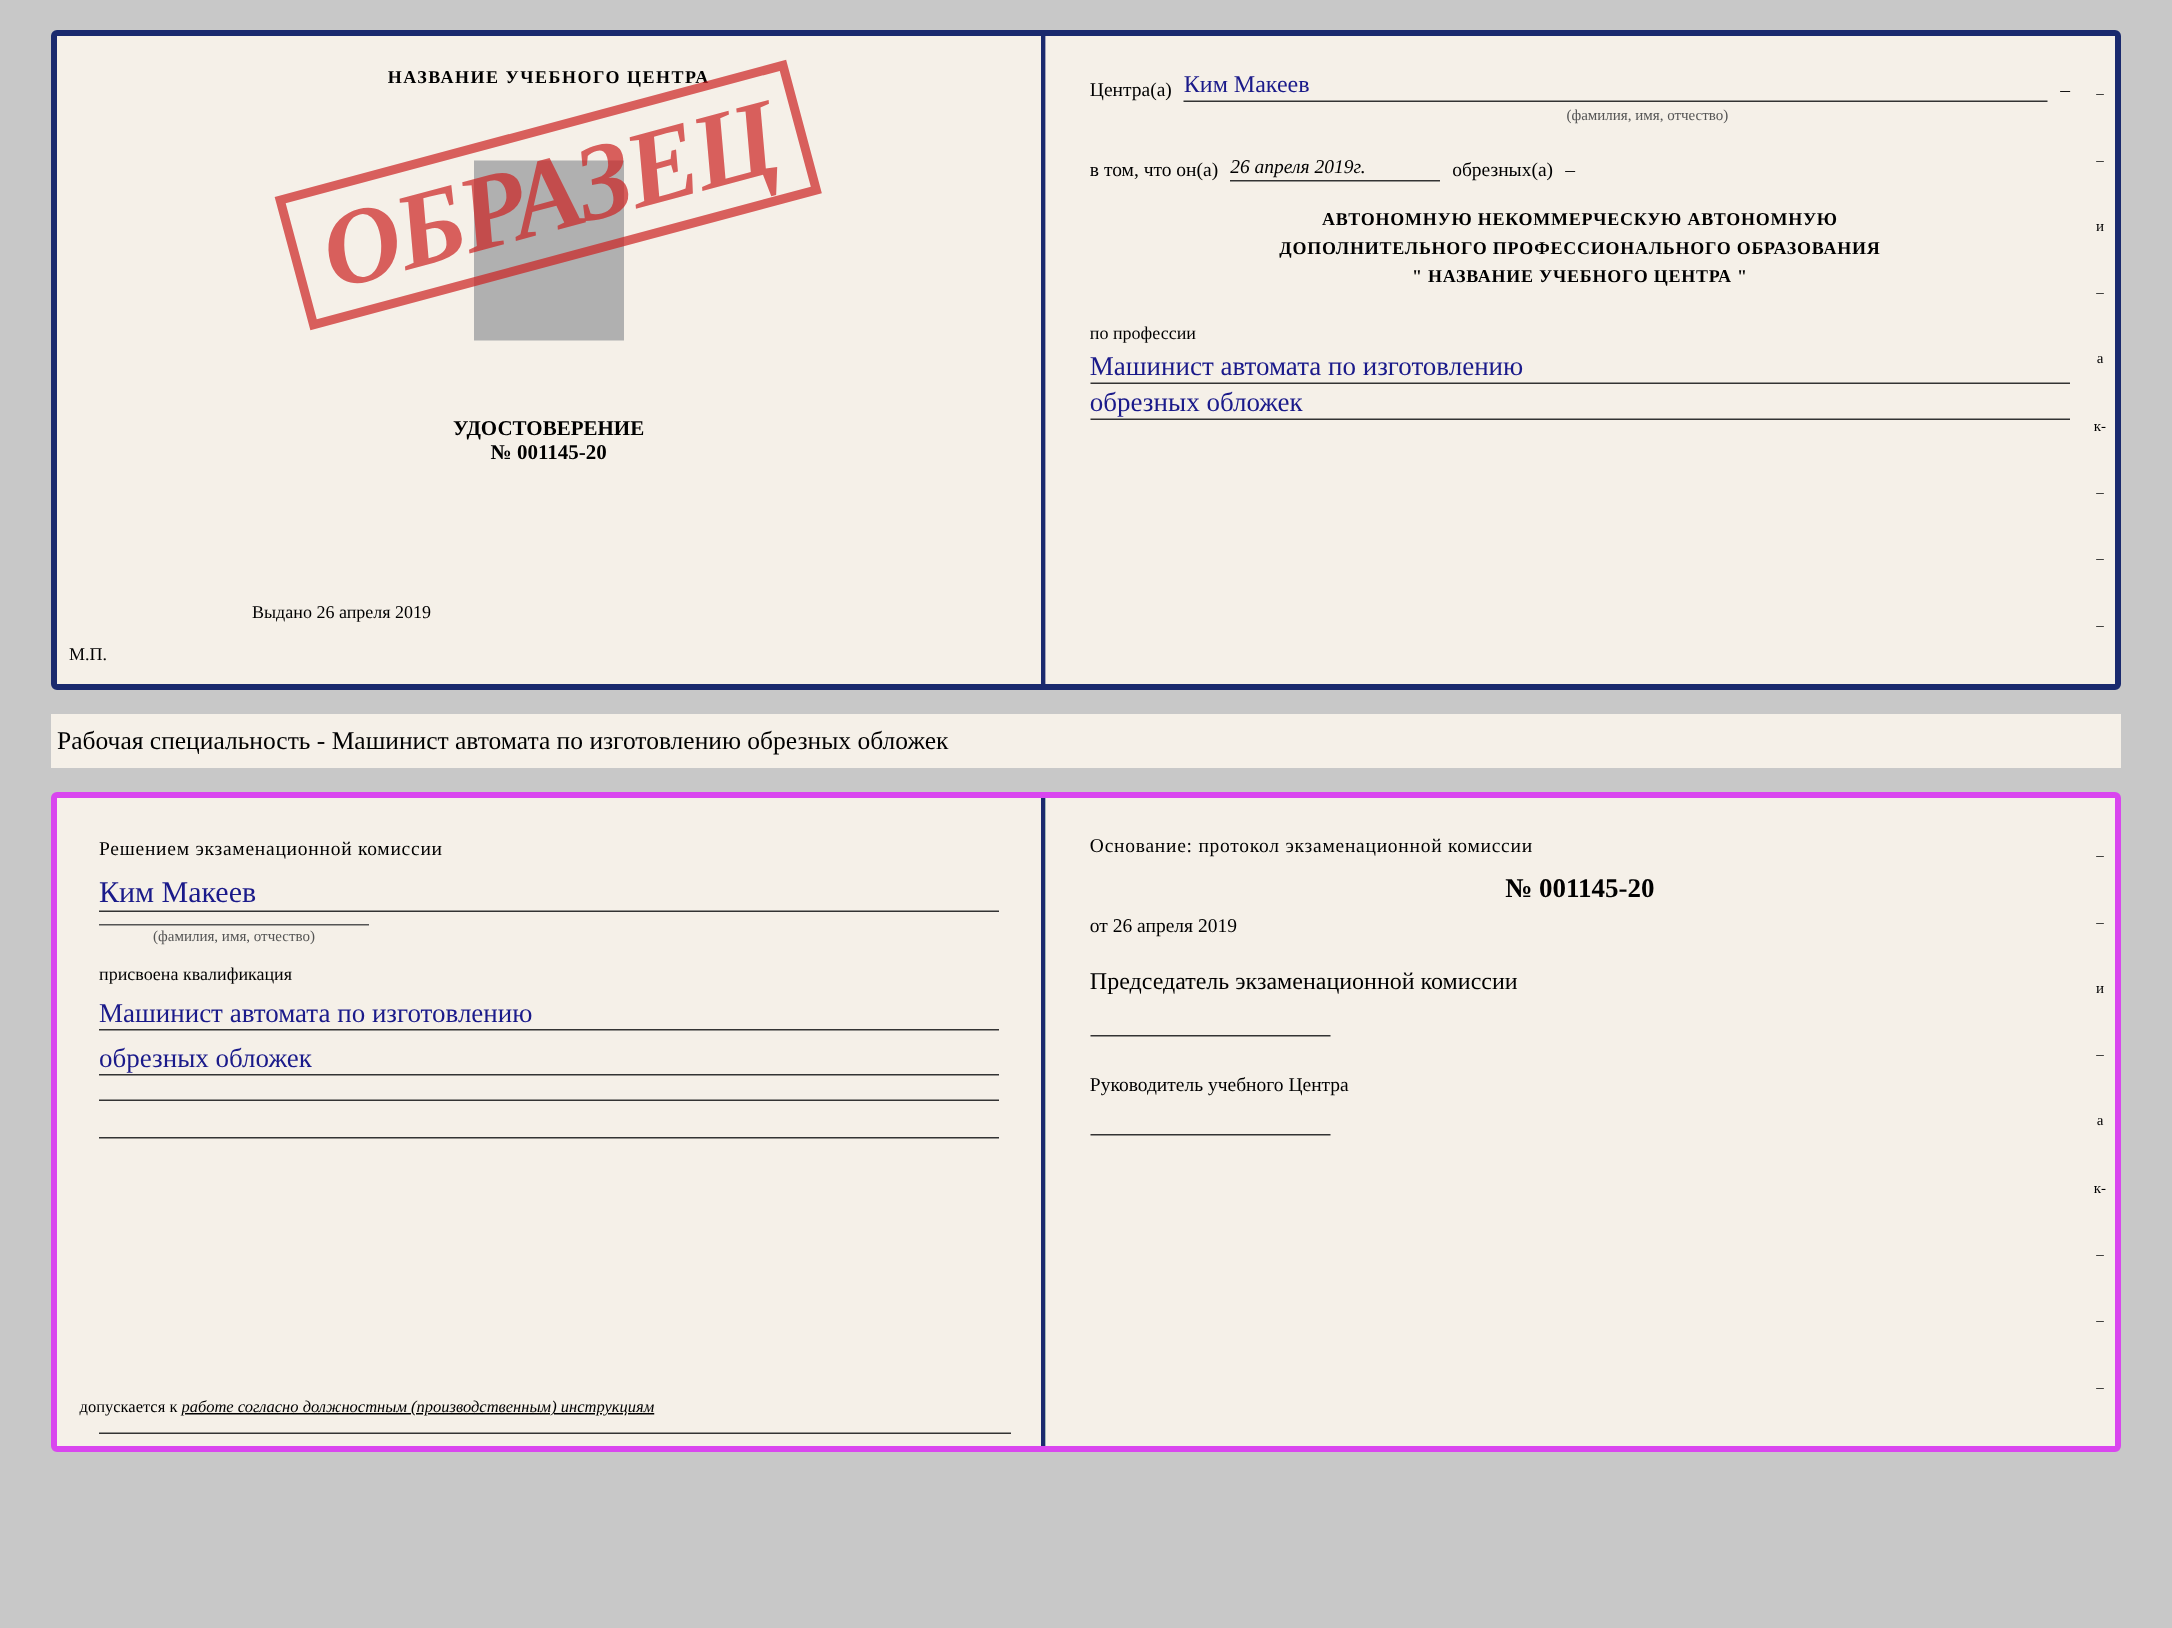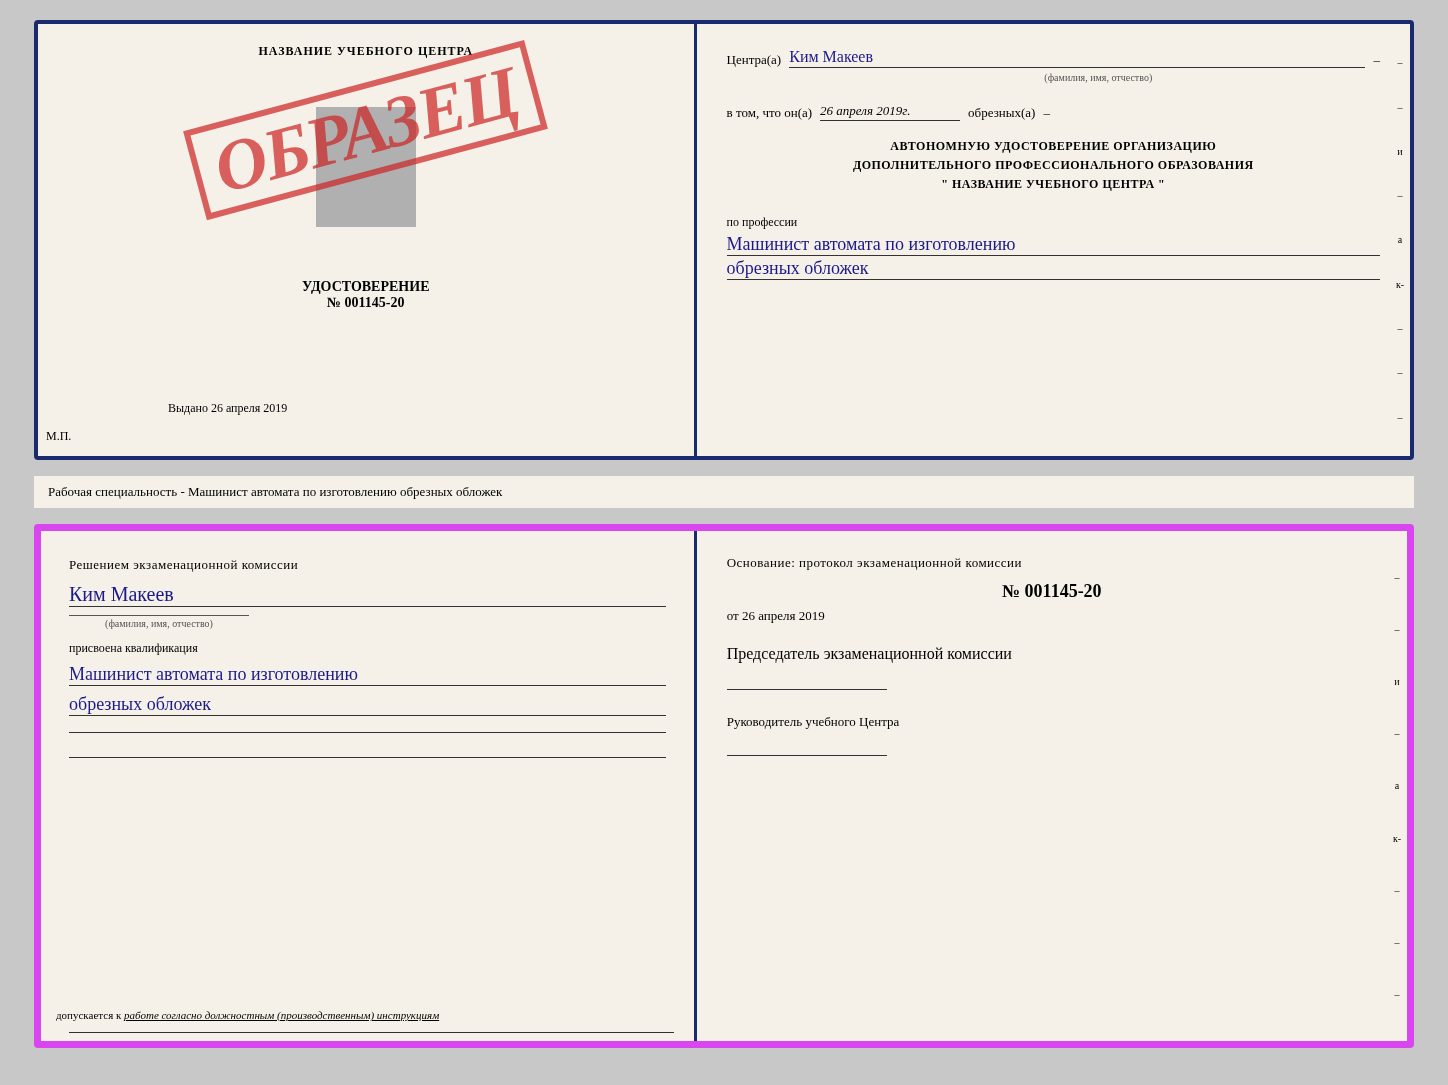--- a/index.html
+++ b/index.html
@@ -188,33 +188,33 @@
       font-size: 18px;
       color: #1a1a8a;
       border-bottom: 1px solid #333;
       display: block;
       margin-top: 2px;
     }
 
     
     .subtitle-line {
       background: #f5f0e8;
-      padding: 8px 14px;
-      font-size: 13px;
+      padding: 8px 4px;
+      font-size: 17px;
       width: 100%;
     }
 
     
     .qual-book {
       display: flex;
       background: #22c55e;
-      border: 7px solid #d946ef;
+      border: 4px solid #d946ef;
       border-radius: 4px;
       width: 100%;
-      height: 524px;
+      height: 440px;
       position: relative;
     }
 
     .qual-left {
       width: 48%;
       background: #f5f0e8;
       padding: 24px 28px;
       display: flex;
       flex-direction: column;
       gap: 8px;
@@ -379,21 +379,21 @@
       <div class="small-label" style="margin-top:-8px; margin-left:90px;">(фамилия, имя, отчество)</div>
 
       <div class="cert-right-row" style="margin-top:8px;">
         <span style="font-size:13px;">в том, что он(а)</span>
         <span class="underline-text" style="font-size:13px; font-style:italic; min-width:140px;">26 апреля 2019г.</span>
         <span style="font-size:13px;">обрезных(а)</span>
         <span style="font-size:13px;">–</span>
       </div>
 
       <div class="cert-org-block">
-        <div>АВТОНОМНУЮ УДОСТОВЕРЕНИЕ ОРГАНИЗАЦИЮ</div>
+        <div>АВТОНОМНУЮ НЕКОММЕРЧЕСКУЮ АВТОНОМНУЮ</div>
         <div>ДОПОЛНИТЕЛЬНОГО ПРОФЕССИОНАЛЬНОГО ОБРАЗОВАНИЯ</div>
         <div>"   НАЗВАНИЕ УЧЕБНОГО ЦЕНТРА   "</div>
       </div>
 
       <div class="cert-profession-block">
         <div class="cert-profession-label">по профессии</div>
         <span class="cert-profession-value">Машинист автомата по изготовлению</span>
         <span class="cert-profession-value2">обрезных обложек</span>
       </div>
 

